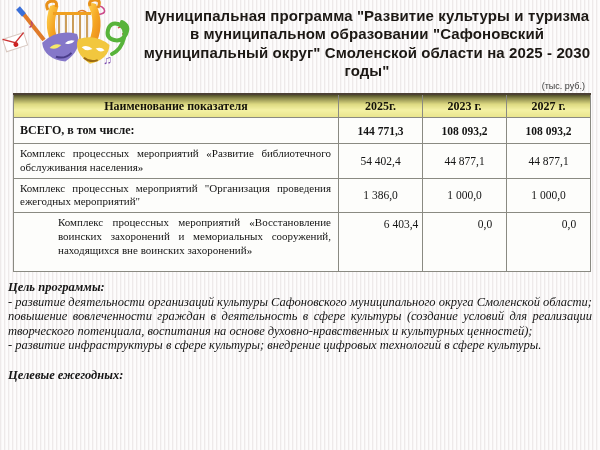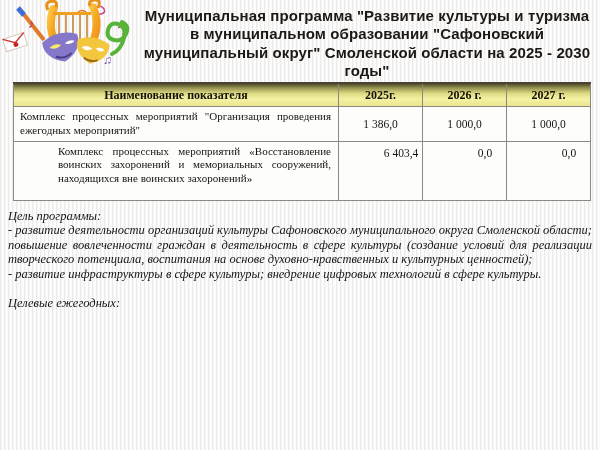--- a/index.html
+++ b/index.html
@@ -46,21 +46,21 @@
   td.name{
     font-size:11px;text-align:justify;padding:3px 7px 3px 6px;line-height:1.25;
   }
   td.val{font-size:11.5px;text-align:center;padding:2px 3px;}
   tr.total td{font-weight:bold;}
   tr.total td.name{font-size:12px;text-align:left;height:19px;}
   tr.last td{padding-bottom:14px;vertical-align:top;padding-left:44px;}
   tr.last td.val{padding-top:5px;}
   
   .goal{margin:8px 8px 0 8px;font-size:12.5px;font-style:italic;line-height:1.16;}
-  .sec-heading{font-weight:normal;font-style:italic;}
+  .sec-heading{font-weight:bold;font-style:italic;}
   .goal-par{text-align:justify;margin:0;}
   .targets{margin:15px 8px 0 8px;font-size:12.5px;font-style:italic;line-height:1.16;}
 </style>
 </head>
 <body>
 
 <div class="slide">
 
   <div class="header">
     <div class="art">
@@ -121,39 +121,52 @@
         </g>
 
         <path d="M122 22 q8 4 4 12 q-4 8 -12 6 q-8 -2 -6 -10 q2 -8 10 -6 q9 3 6 14 q-3 12 -12 16" fill="none" stroke="#57b33a" stroke-width="4" stroke-linecap="round"></path>
 
         <text x="28" y="28" font-size="13" fill="#b03a7a">♪</text>
         <text x="103" y="64" font-size="12" fill="#7a4ab0">♫</text>
       </svg>
     </div>
     <div class="title-wrap">
       <div class="page-title">Муниципальная программа "Развитие культуры и туризма в муниципальном образовании "Сафоновский муниципальный округ" Смоленской области на 2025 - 2030 годы"</div>
+      <div class="units-note">(тыс. руб.)</div>
     </div>
   </div>
 
   <table class="prog">
     <colgroup>
         <col class="c-name">
         <col class="c-y">
         <col class="c-y">
         <col class="c-y">
       </colgroup>
     <thead>
       <tr>
         <th>Наименование показателя</th>
         <th>2025г.</th>
-        <th>2026 г.</th>
+        <th>2023 г.</th>
         <th>2027 г.</th>
       </tr>
     </thead>
     <tbody>
+      <tr class="total">
+        <td class="name">ВСЕГО, в том числе:</td>
+        <td class="val">144 771,3</td>
+        <td class="val">108 093,2</td>
+        <td class="val">108 093,2</td>
+      </tr>
+      <tr>
+        <td class="name">Комплекс процессных мероприятий «Развитие библиотечного обслуживания населения»</td>
+        <td class="val">54 402,4</td>
+        <td class="val">44 877,1</td>
+        <td class="val">44 877,1</td>
+      </tr>
       <tr>
         <td class="name">Комплекс процессных мероприятий "Организация проведения ежегодных мероприятий"</td>
         <td class="val">1 386,0</td>
         <td class="val">1 000,0</td>
         <td class="val">1 000,0</td>
       </tr>
       <tr class="last">
         <td class="name">Комплекс процессных мероприятий «Восстановление воинских захоронений и мемориальных сооружений, находящихся вне воинских захоронений»</td>
         <td class="val">6 403,4</td>
         <td class="val">0,0</td>

